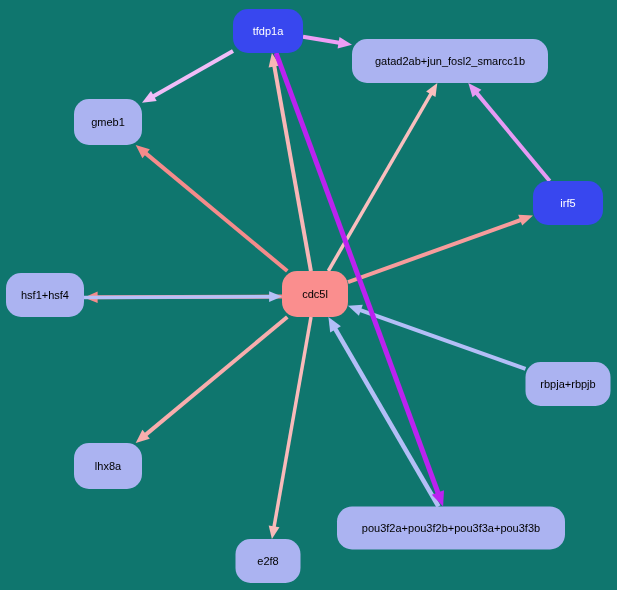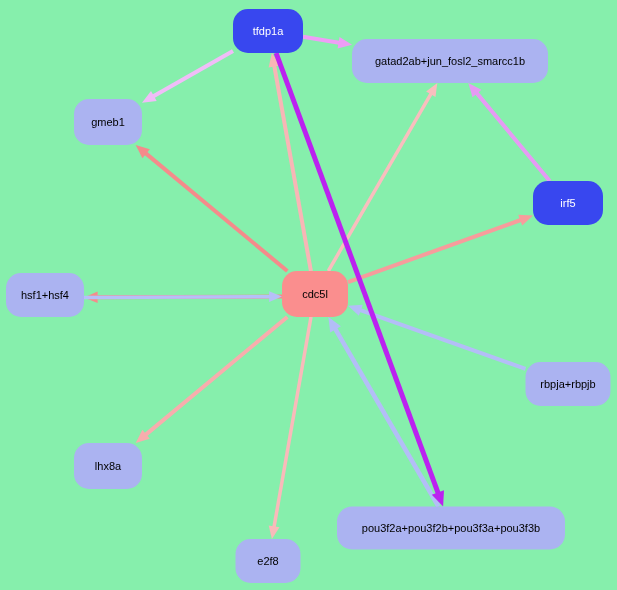--- a/index.html
+++ b/index.html
@@ -5,21 +5,21 @@
   html, body {
     margin: 0;
     padding: 0;
     background: #ffffff;
     font-family: "Liberation Sans", sans-serif;
   }
   .stage {
     position: relative;
     width: 617px;
     height: 590px;
-    background: #86efac;
+    background: #0f766e;
     overflow: hidden;
   }
   svg { display: block; }
   .node-shape { stroke: none; cursor: pointer; }
   .node-label {
     font-family: "Liberation Sans", sans-serif;
     font-size: 11px;
     pointer-events: none;
   }
   .edge-line { fill: none; }

